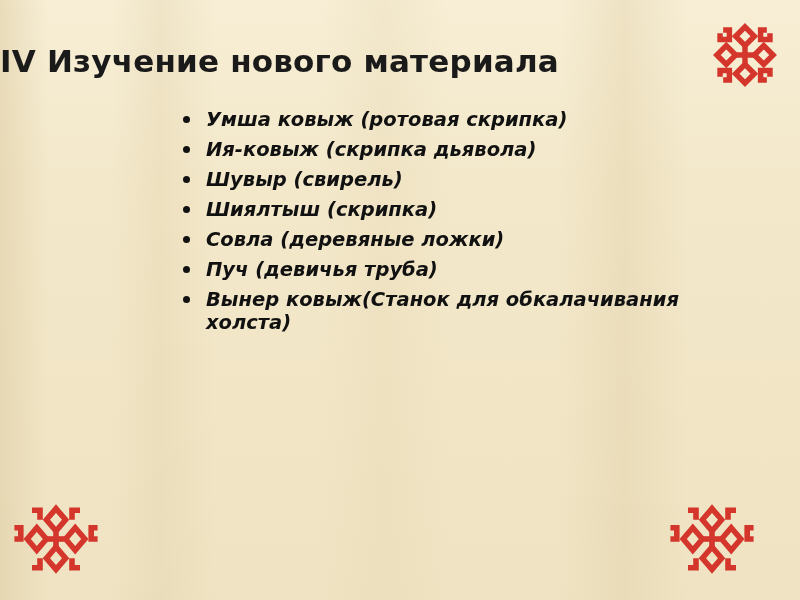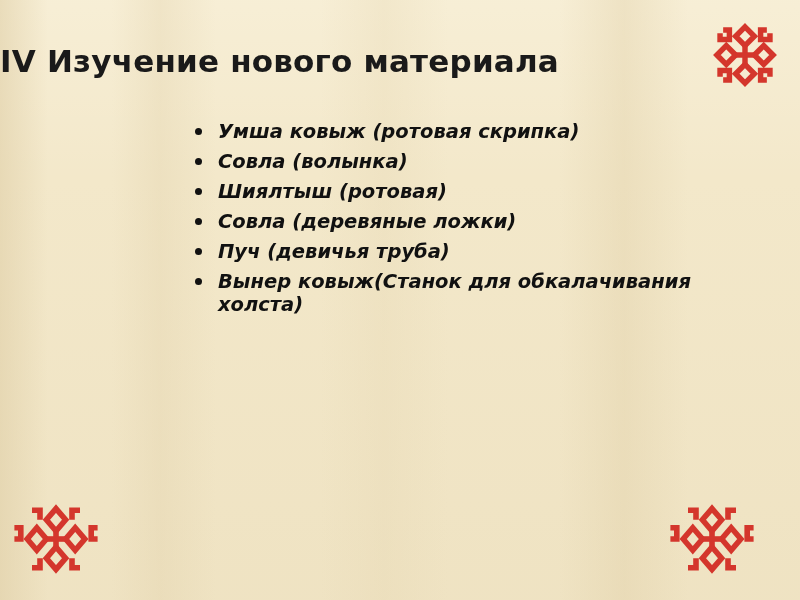--- a/index.html
+++ b/index.html
@@ -54,21 +54,21 @@
     color: #1a1a1a;
     letter-spacing: 0.2px;
     white-space: nowrap;
   }
 
   .bullet-list {
     position: absolute;
     left: 178px;
     top: 108px;
     width: 575px;
-    margin: 12px;
+    margin: 0;
     padding: 0;
     list-style: none;
   }
 
   .bullet-item {
     position: relative;
     padding-left: 28px;
     margin: 0 0 7px 0;
     font-family: "DejaVu Sans", sans-serif;
     font-style: italic;
@@ -101,22 +101,23 @@
 </style>
 </head>
 <body>
 
 <div class="slide">
 
   <h1 class="title">IV Изучение нового материала</h1>
 
   <ul class="bullet-list">
     <li class="bullet-item">Умша ковыж (ротовая скрипка)</li>
-    <li class="bullet-item">Совла (волынка)</li>
-    <li class="bullet-item">Шиялтыш (ротовая)</li>
+    <li class="bullet-item">Ия-ковыж (скрипка дьявола)</li>
+    <li class="bullet-item">Шувыр (свирель)</li>
+    <li class="bullet-item">Шиялтыш (скрипка)</li>
     <li class="bullet-item">Совла (деревяные ложки)</li>
     <li class="bullet-item">Пуч (девичья труба)</li>
     <li class="bullet-item">Вынер ковыж(Станок для обкалачивания холста)</li>
   </ul>
 
   <div class="ornament orn-top-right">
     <svg width="78" height="78" viewBox="0 0 100 100" aria-hidden="true">
       <g fill="none" stroke="#d4362c" stroke-width="7">
         <path d="M50 14 L62 26 L50 38 L38 26 Z"></path>
         <path d="M50 62 L62 74 L50 86 L38 74 Z"></path>

